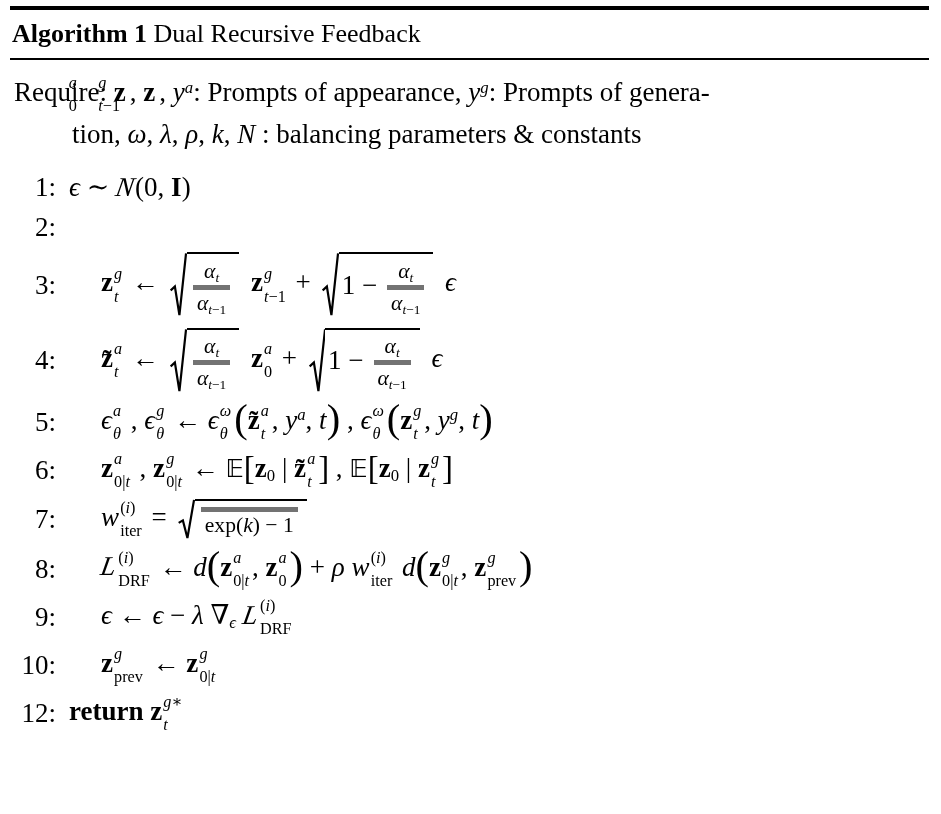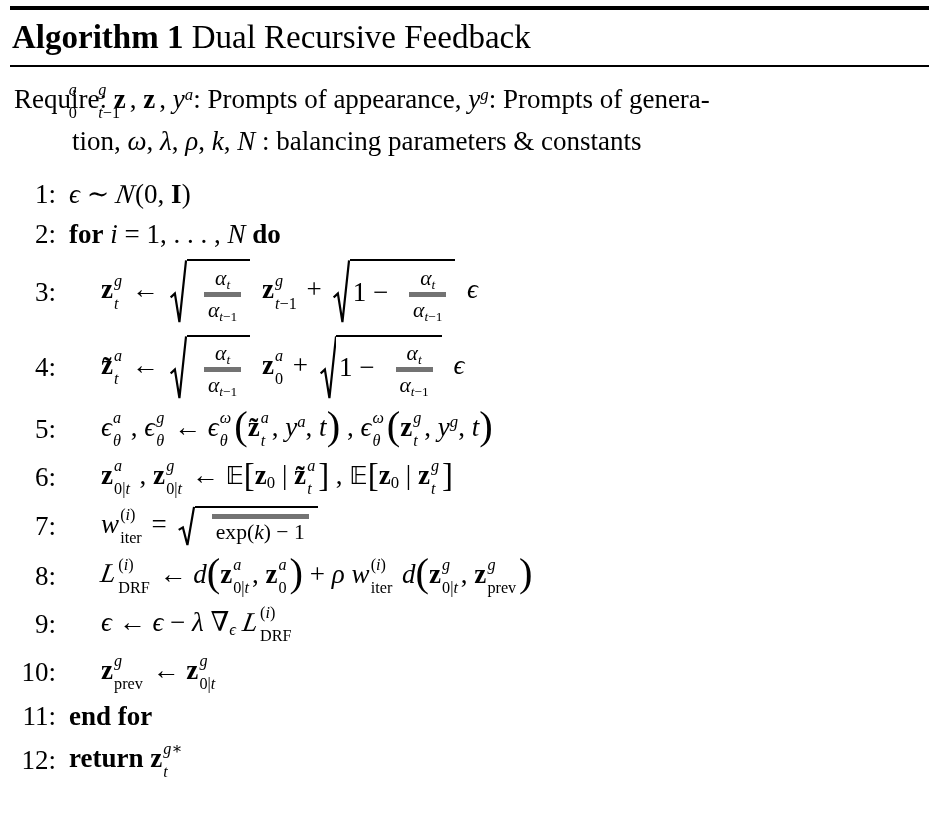--- a/index.html
+++ b/index.html
@@ -4,42 +4,42 @@
 <style>
   html,body{margin:0;padding:0;background:#fff;}
   body{
     width:941px;height:814px;box-sizing:border-box;overflow:hidden;
     font-family:"Liberation Serif","DejaVu Serif",serif;
     color:#000;font-size:27px;
   }
   .algo{padding:6px 12px 0 10px;}
   .rule-thick{border-top:4px solid #000;margin:0 0 2px 0;}
   .rule-thin{border-top:2px solid #000;}
-  .title{font-size:33px;padding:7px 2px 9px 2px;white-space:nowrap;}
+  .title{font-size:26px;padding:7px 2px 9px 2px;white-space:nowrap;}
   .title .tb{font-weight:bold;}
   .require{padding:12px 4px 4px 62px;text-indent:-58px;line-height:1.55;}
   .require .rq{font-weight:normal;}
   .body-lines{padding-top:2px;}
   .line{display:flex;align-items:center;margin:9px 0;}
   .lno{width:46px;flex:none;text-align:right;margin-right:13px;}
   .lc{white-space:nowrap;}
   .lc.ind{margin-left:32px;}
   b{font-weight:bold;}
   i{font-style:italic;}
   sub{font-size:0.62em;line-height:0;vertical-align:-0.28em;}
   sup{font-size:0.62em;line-height:0;vertical-align:0.5em;}
   
   .ss{display:inline-flex;flex-direction:column;align-items:flex-start;
       font-size:0.60em;line-height:1;vertical-align:middle;
       margin:0 0.18em 0 0.07em;gap:0.42em;}
   .ss>span{display:block;white-space:nowrap;}
   
   .frac{display:inline-flex;flex-direction:column;align-items:center;
         vertical-align:middle;font-size:0.80em;line-height:1.25;margin:0 0.15em;}
-  .frac>span{display:block;text-align:center;padding:0 0.18em;white-space:nowrap;margin-left:11px;}
+  .frac>span{display:block;text-align:center;padding:0 0.18em;white-space:nowrap;}
   .frac>.den{border-top:5px solid #737373;}
   
   .sqrt{position:relative;display:inline-flex;vertical-align:middle;
         padding-left:0.62em;margin:0 0.18em;}
   .rad{position:absolute;left:0;top:0;width:0.62em;height:100%;}
   .rdc{border-top:2.2px solid #000;padding:0.14em 0.22em 0.06em 0.10em;display:inline-block;white-space:nowrap;}
   
   .cal{display:inline-block;font-style:italic;transform:skewX(-10deg);margin-right:0.04em;}
   
   .bb{font-family:"DejaVu Sans","DejaVu Serif",sans-serif;font-size:0.93em;}
@@ -68,21 +68,20 @@
         </span>, <i>y</i><sup><i>a</i></sup>: Prompts of appearance, <i>y</i><sup><i>g</i></sup>: Prompts of genera-<br>tion, <i>ω</i>, <i>λ</i>, <i>ρ</i>, <i>k</i>, <i>N</i> : balancing parameters &amp; constants</span>
   </div>
   <div class="body-lines">
   <div class="line">
     <span class="lno">1:</span>
     <span class="lc"><i>ϵ</i> ∼ <span class="cal">N</span>(0, <b>I</b>)</span>
   </div>
 
   <div class="line">
     <span class="lno">2:</span>
-    <span class="lc"><b>for</b> <i>i</i> = 1, . . . , <i>N</i> <b>do</b></span>
   </div>
 
   <div class="line">
     <span class="lno">3:</span>
     <span class="lc ind"><b>z</b><span class="ss">
             <span><i>g</i></span>
             <span><i>t</i></span>
           </span> ← <span class="sqrt">
             <svg viewBox="0 0 24 100" preserveAspectRatio="none" class="rad">
               <path d="M1 58 L7 52 L13.5 95 L23 2" fill="none" stroke="currentColor" stroke-width="2.2" vector-effect="non-scaling-stroke"></path>
@@ -222,24 +221,20 @@
     <span class="lno">10:</span>
     <span class="lc ind"><b>z</b><span class="ss">
             <span><i>g</i></span>
             <span>prev</span>
           </span> ← <b>z</b><span class="ss">
             <span><i>g</i></span>
             <span>0|<i>t</i></span>
           </span></span>
   </div>
 
-  <div class="line">
-    <span class="lno">11:</span>
-    <span class="lc"><b>end for</b></span>
-  </div>
 
   <div class="line">
     <span class="lno">12:</span>
     <span class="lc"><b>return</b> <b>z</b><span class="ss">
             <span><i>g</i>∗</span>
             <span><i>t</i></span>
           </span></span>
   </div>
 </div>
 

